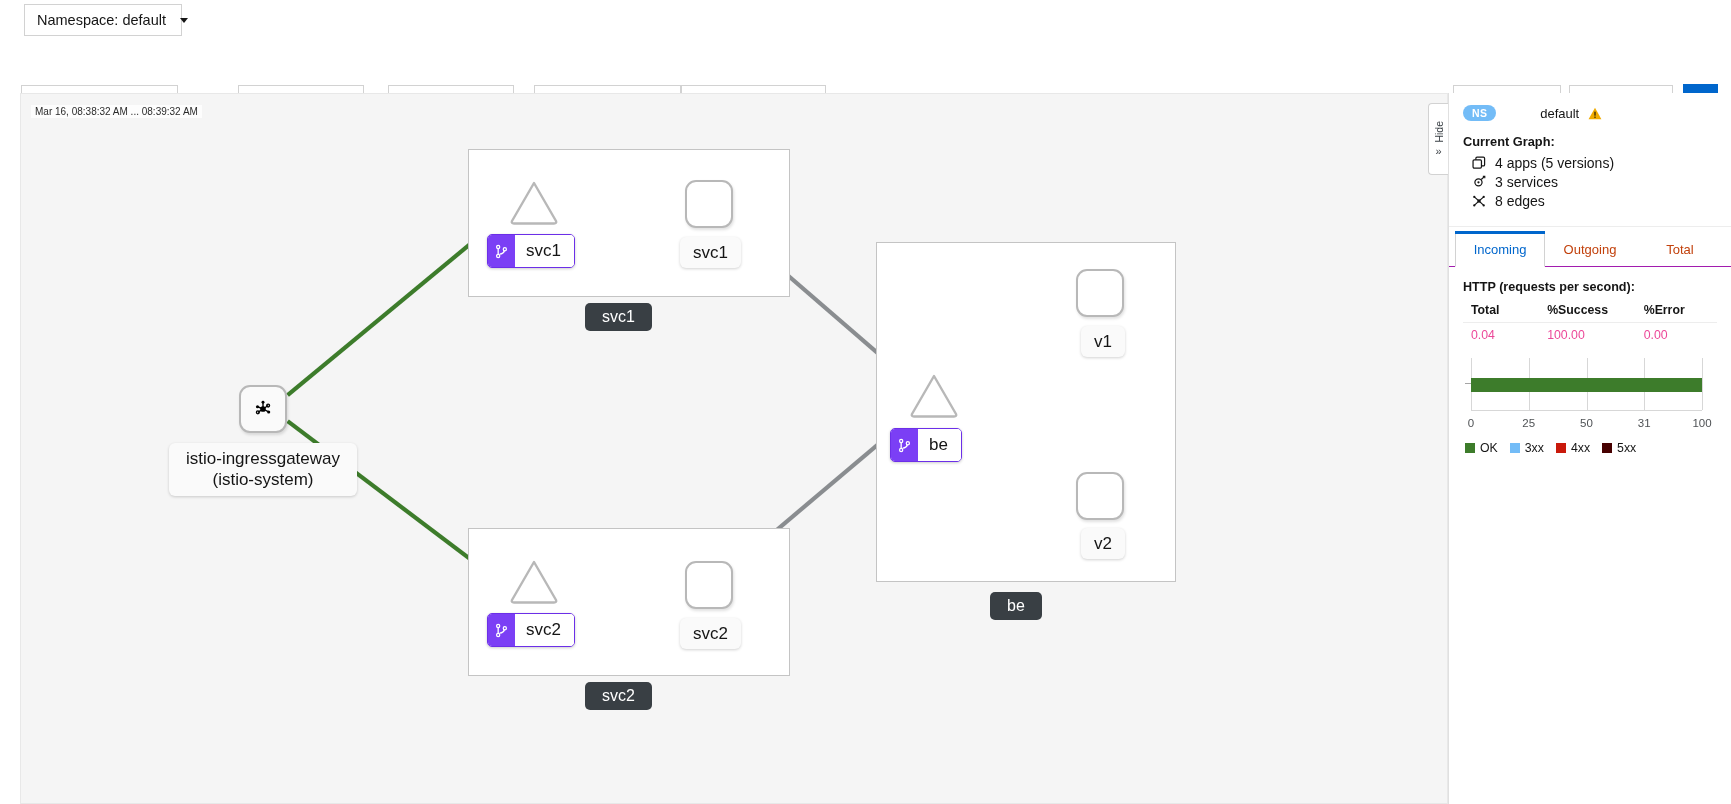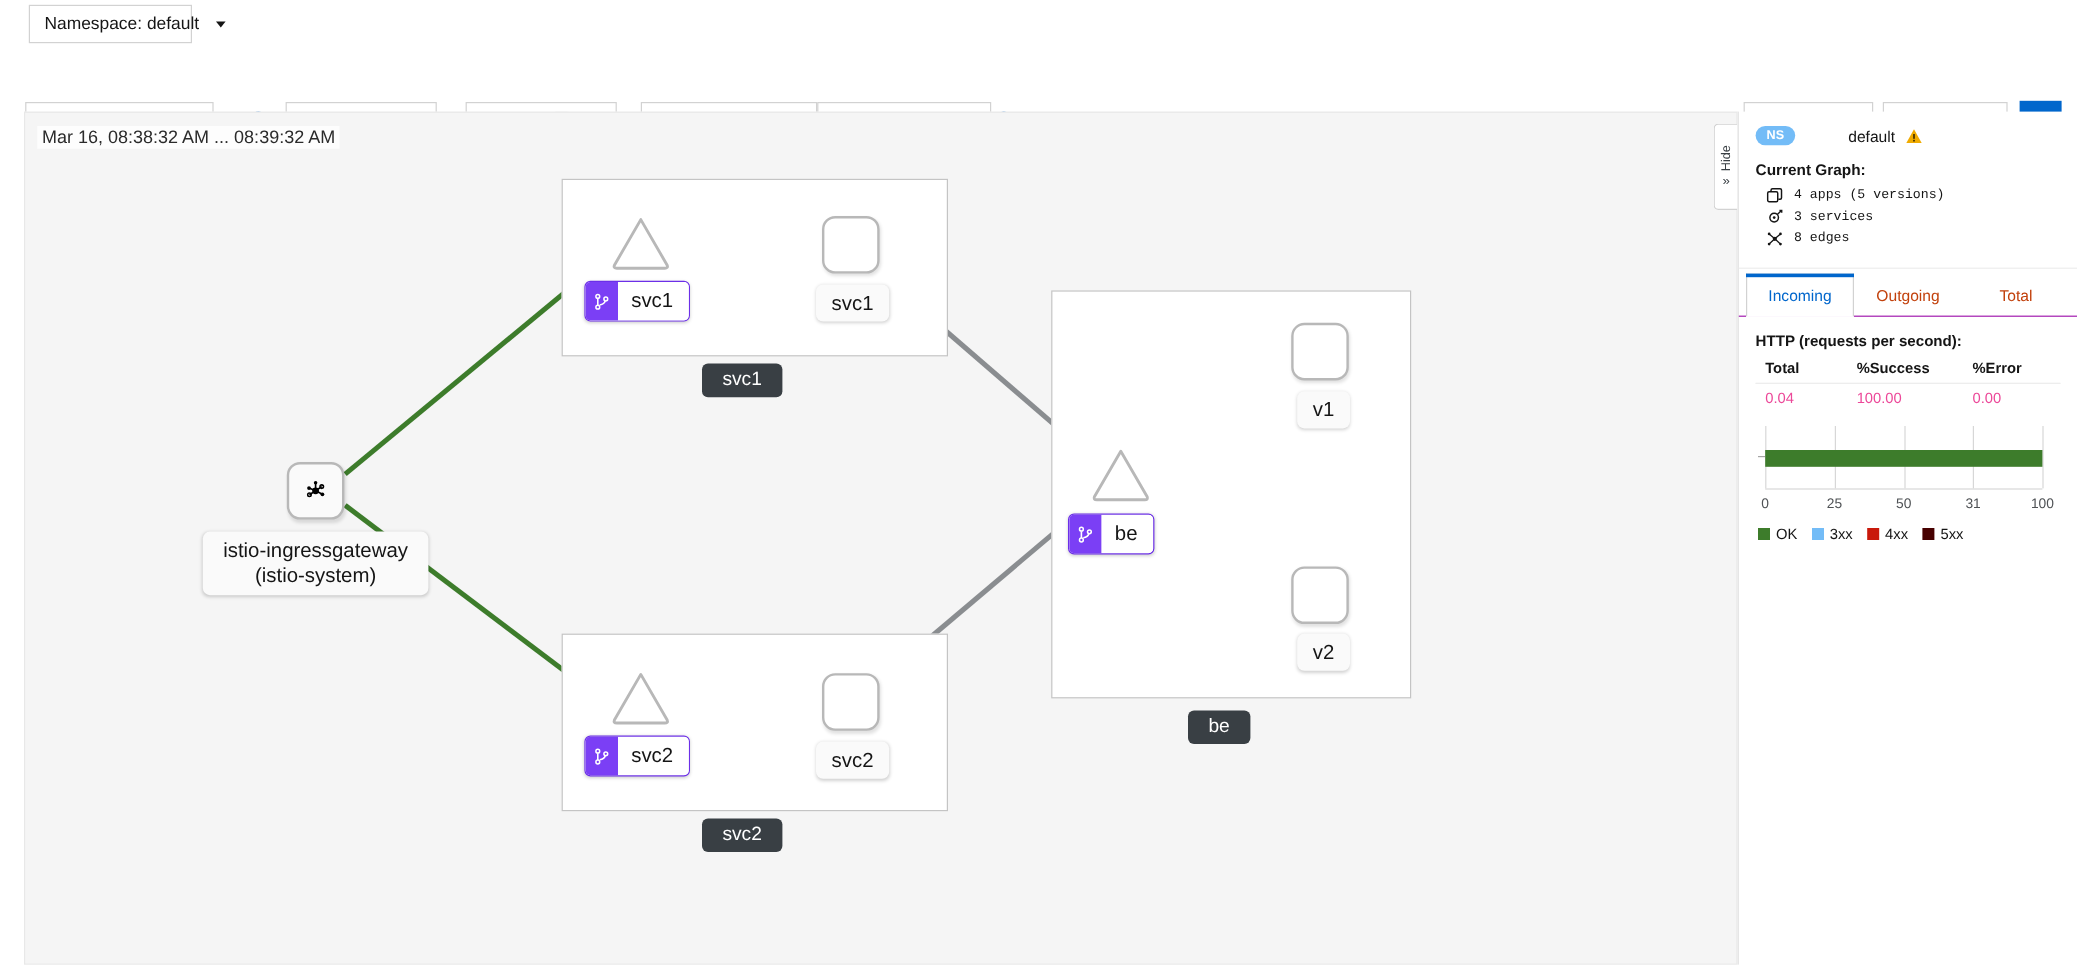--- a/index.html
+++ b/index.html
@@ -20,21 +20,21 @@
     display: inline-flex; align-items: center; justify-content: space-between;
     border: 1px solid #d2d2d2; background: #fff; height: 32px;
     font-size: 14.5px; color: #151515; cursor: pointer; padding: 0 9px 0 12px;
     white-space: nowrap;
   }
   .sel .caret {
     width: 0; height: 0; margin-left: 14px;
     border-left: 4.5px solid transparent; border-right: 4.5px solid transparent;
     border-top: 5.5px solid #151515;
   }
-  .ns-select { position: absolute; left: 24px; top: 4px; width: 136px; }
+  .ns-select { position: absolute; left: 24px; top: 4px; width: 158px; }
   .graphtype-select { position: absolute; left: 21px; top: 45px; width: 157px; }
   .edgelabel-select { position: absolute; left: 238px; top: 45px; width: 126px; }
   .display-select { position: absolute; left: 388px; top: 45px; width: 126px; }
   .traffic-select { position: absolute; left: 1453px; top: 45px; width: 108px; }
   .interval-select { position: absolute; left: 1569px; top: 45px; width: 104px; }
 
   .badge-count {
     display: inline-block; background: #f0f0f0; color: #151515;
     border-radius: 10px; font-size: 11.5px; font-weight: bold;
     padding: 2px 9px; margin-left: 7px;
@@ -71,21 +71,21 @@
   }
 
   
   .canvas {
     position: absolute; left: 20px; top: 93px;
     width: 1428px; height: 711px;
     background: #f5f5f5; border: 1px solid #e8e8e8;
   }
   .timestamp {
     position: absolute; left: 10px; top: 11px;
-    font-size: 15px; color: #2b2b2b;
+    font-size: 10px; color: #2b2b2b;
     background: rgba(255,255,255,0.75); padding: 1px 4px;
   }
 
   
   .group-box {
     position: absolute; background: #fff; border: 1.5px solid #c4c4c4;
   }
   .g-svc1 { left: 447px; top: 55px; width: 322px; height: 148px; }
   .g-svc2 { left: 447px; top: 434px; width: 322px; height: 148px; }
   .g-be   { left: 855px; top: 148px; width: 300px; height: 340px; }
@@ -168,21 +168,21 @@
   }
   .ns-row { display: flex; align-items: center; gap: 9px; margin-bottom: 13px; }
   .ns-pill {
     background: #73bcf7; color: #fff; font-size: 10.5px; font-weight: bold;
     border-radius: 9px; padding: 2px 9px; letter-spacing: .3px;
   }
   .ns-name { font-size: 13px; color: #151515; margin-left: 35px; }
   .warn-tri { width: 14px; height: 13px; }
 
   .cg-title { font-size: 12.8px; font-weight: bold; color: #151515; margin-bottom: 6px; }
-  .cg-row { display: flex; align-items: center; gap: 9px; margin: 3px 0 3px 8px; font-size: 11px; color: #151515; font-family: Liberation Mono, monospace; }
+  .cg-row { display: flex; align-items: center; gap: 9px; margin: 3px 0 3px 8px; font-size: 14px; color: #151515; }
   .cg-row .ic { width: 15px; height: 15px; flex: 0 0 15px; display:flex; align-items:center; justify-content:center; }
 
   .tabs { display: flex; border-bottom: 1px solid #a21caf; padding: 0 6px; margin-top: 4px; }
   .tab {
     flex: 1; text-align: center; font-size: 13px; color: #c2410c;
     padding: 10px 4px 9px 4px; cursor: pointer; border: 1px solid transparent;
     border-bottom: none; position: relative; background: transparent;
   }
   .tab.active {
     color: #06c; background: #fff;

